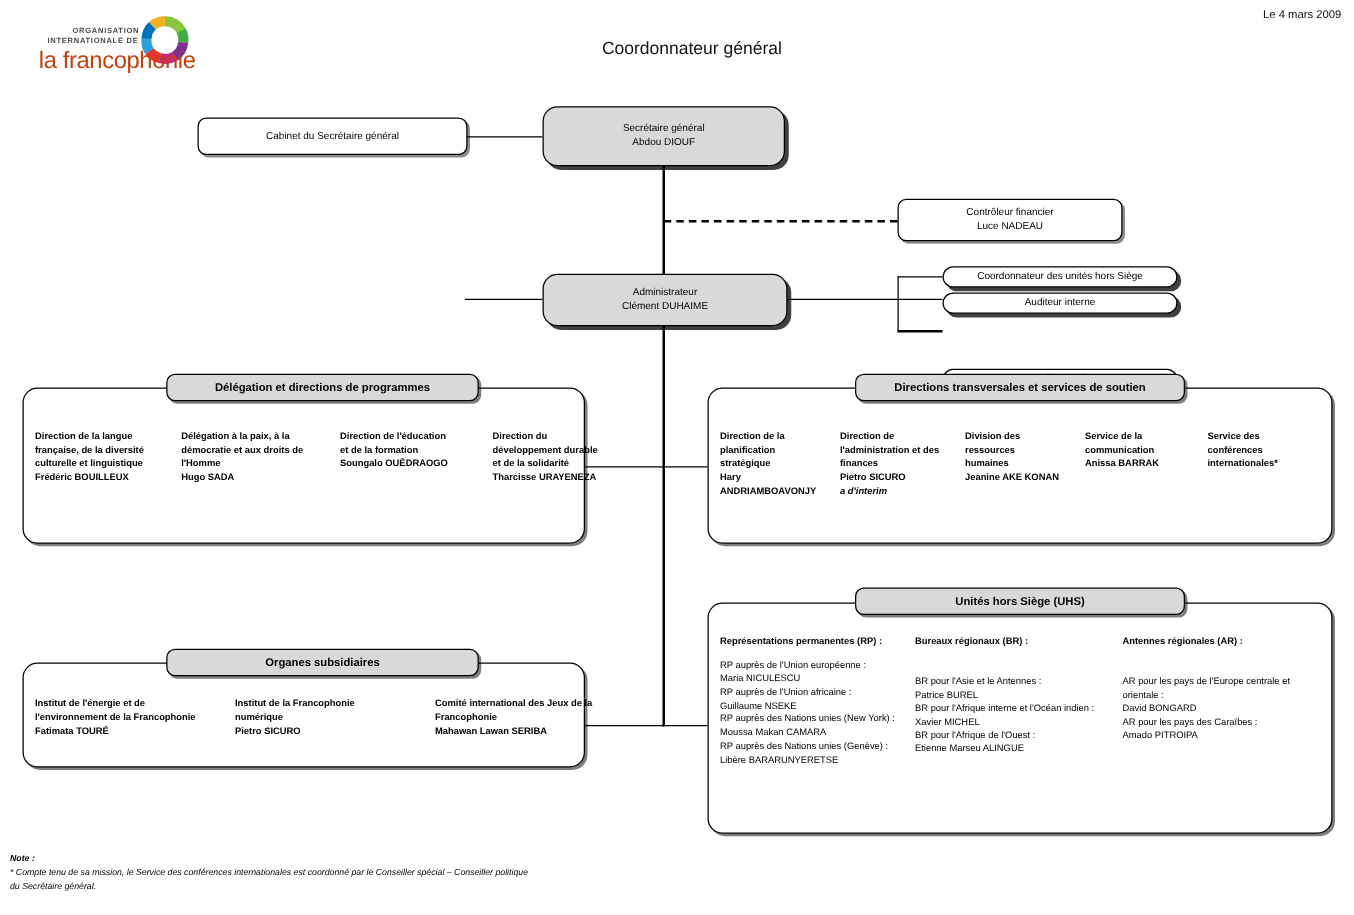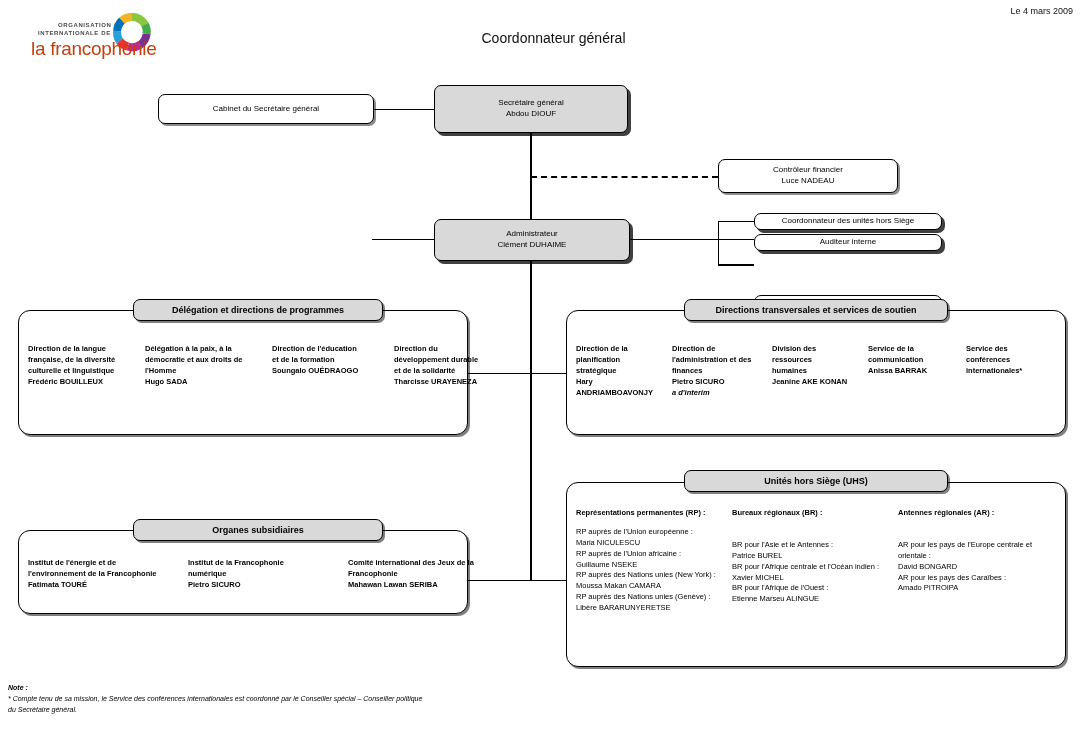--- a/index.html
+++ b/index.html
@@ -17,21 +17,21 @@
   .date{position:absolute;right:10px;top:6px;font-size:9px;color:#111;}
   .title{position:absolute;left:0;top:30px;width:1083px;text-align:center;font-size:14px;color:#111;}
   .title span{position:relative;left:12px;}
 
   
   .box{position:absolute;box-sizing:border-box;border:1px solid #000;background:#fff;
        border-radius:7px;display:flex;align-items:center;justify-content:center;
        text-align:center;font-size:8px;line-height:1.35;color:#000;
        box-shadow:2px 2px 0 rgba(0,0,0,.45);}
   .box.grey{background:#d9d9d9;}
-  .box.shadow-strong{box-shadow:3px 3px 0 rgba(0,0,0,.75);}
+  .box.shadow-strong{box-shadow:3px 3px 0 rgba(0,0,0,.75);border-radius:12px;}
   .box .l1{display:block;}
   .box .l2{display:block;}
 
   .hdr{position:absolute;box-sizing:border-box;border:1px solid #000;background:#d9d9d9;
        border-radius:7px;display:flex;align-items:center;justify-content:center;
        font-size:9px;font-weight:bold;color:#000;z-index:5;
        box-shadow:2px 2px 0 rgba(0,0,0,.5);}
 
   .panel{position:absolute;box-sizing:border-box;border:1px solid #000;background:#fff;
          border-radius:12px;box-shadow:2px 2px 0 rgba(0,0,0,.5);}
@@ -198,21 +198,21 @@
     <span style="font-weight:normal">RP auprès des Nations unies (New York) :</span><br>
     <span style="font-weight:normal">Moussa Makan CAMARA</span><br>
     <span style="font-weight:normal">RP auprès des Nations unies (Genève) :</span><br>
     <span style="font-weight:normal">Libère BARARUNYERETSE</span>
   </div>
   <div class="col" style="left:732px;top:508px;width:155px;">
     <span>Bureaux régionaux (BR) :</span>
     <div style="height:21px"></div>
     <span style="font-weight:normal">BR pour l'Asie et le Antennes :</span><br>
     <span style="font-weight:normal">Patrice BUREL</span><br>
-    <span style="font-weight:normal">BR pour l'Afrique centrale et l'Océan indien :</span><br>
+    <span style="font-weight:normal">BR pour l'Afrique interne et l'Océan indien :</span><br>
     <span style="font-weight:normal">Xavier MICHEL</span><br>
     <span style="font-weight:normal">BR pour l'Afrique de l'Ouest :</span><br>
     <span style="font-weight:normal">Etienne Marseu ALINGUE</span>
   </div>
   <div class="col" style="left:898px;top:508px;width:155px;">
     <span>Antennes régionales (AR) :</span>
     <div style="height:21px"></div>
     <span style="font-weight:normal">AR pour les pays de l'Europe centrale et orientale :</span><br>
     <span style="font-weight:normal">David BONGARD</span><br>
     <span style="font-weight:normal">AR pour les pays des Caraïbes :</span><br>

